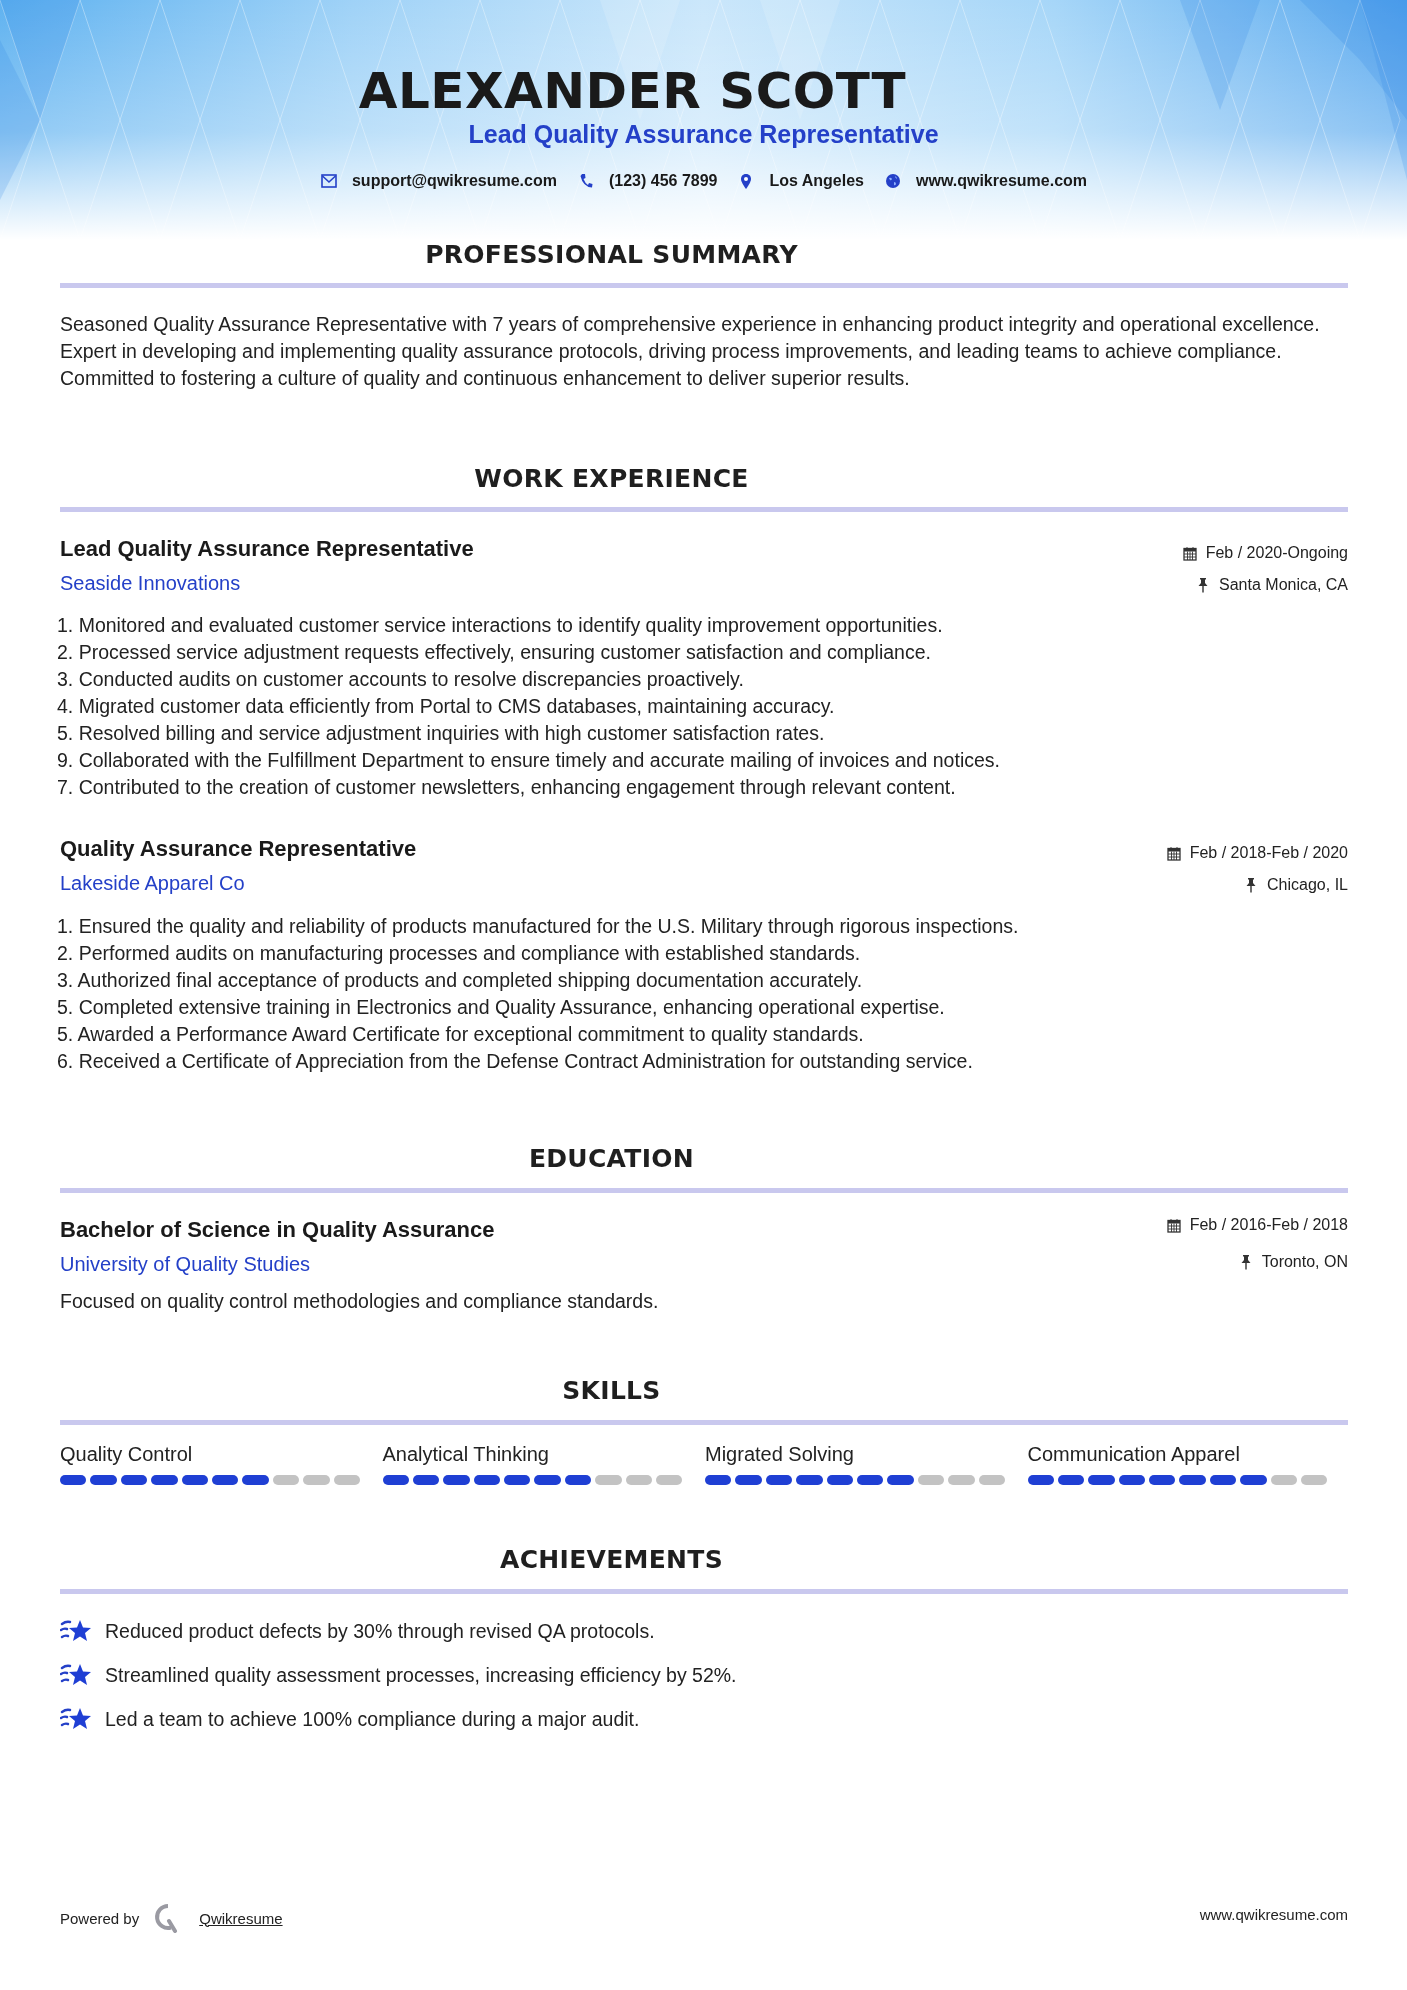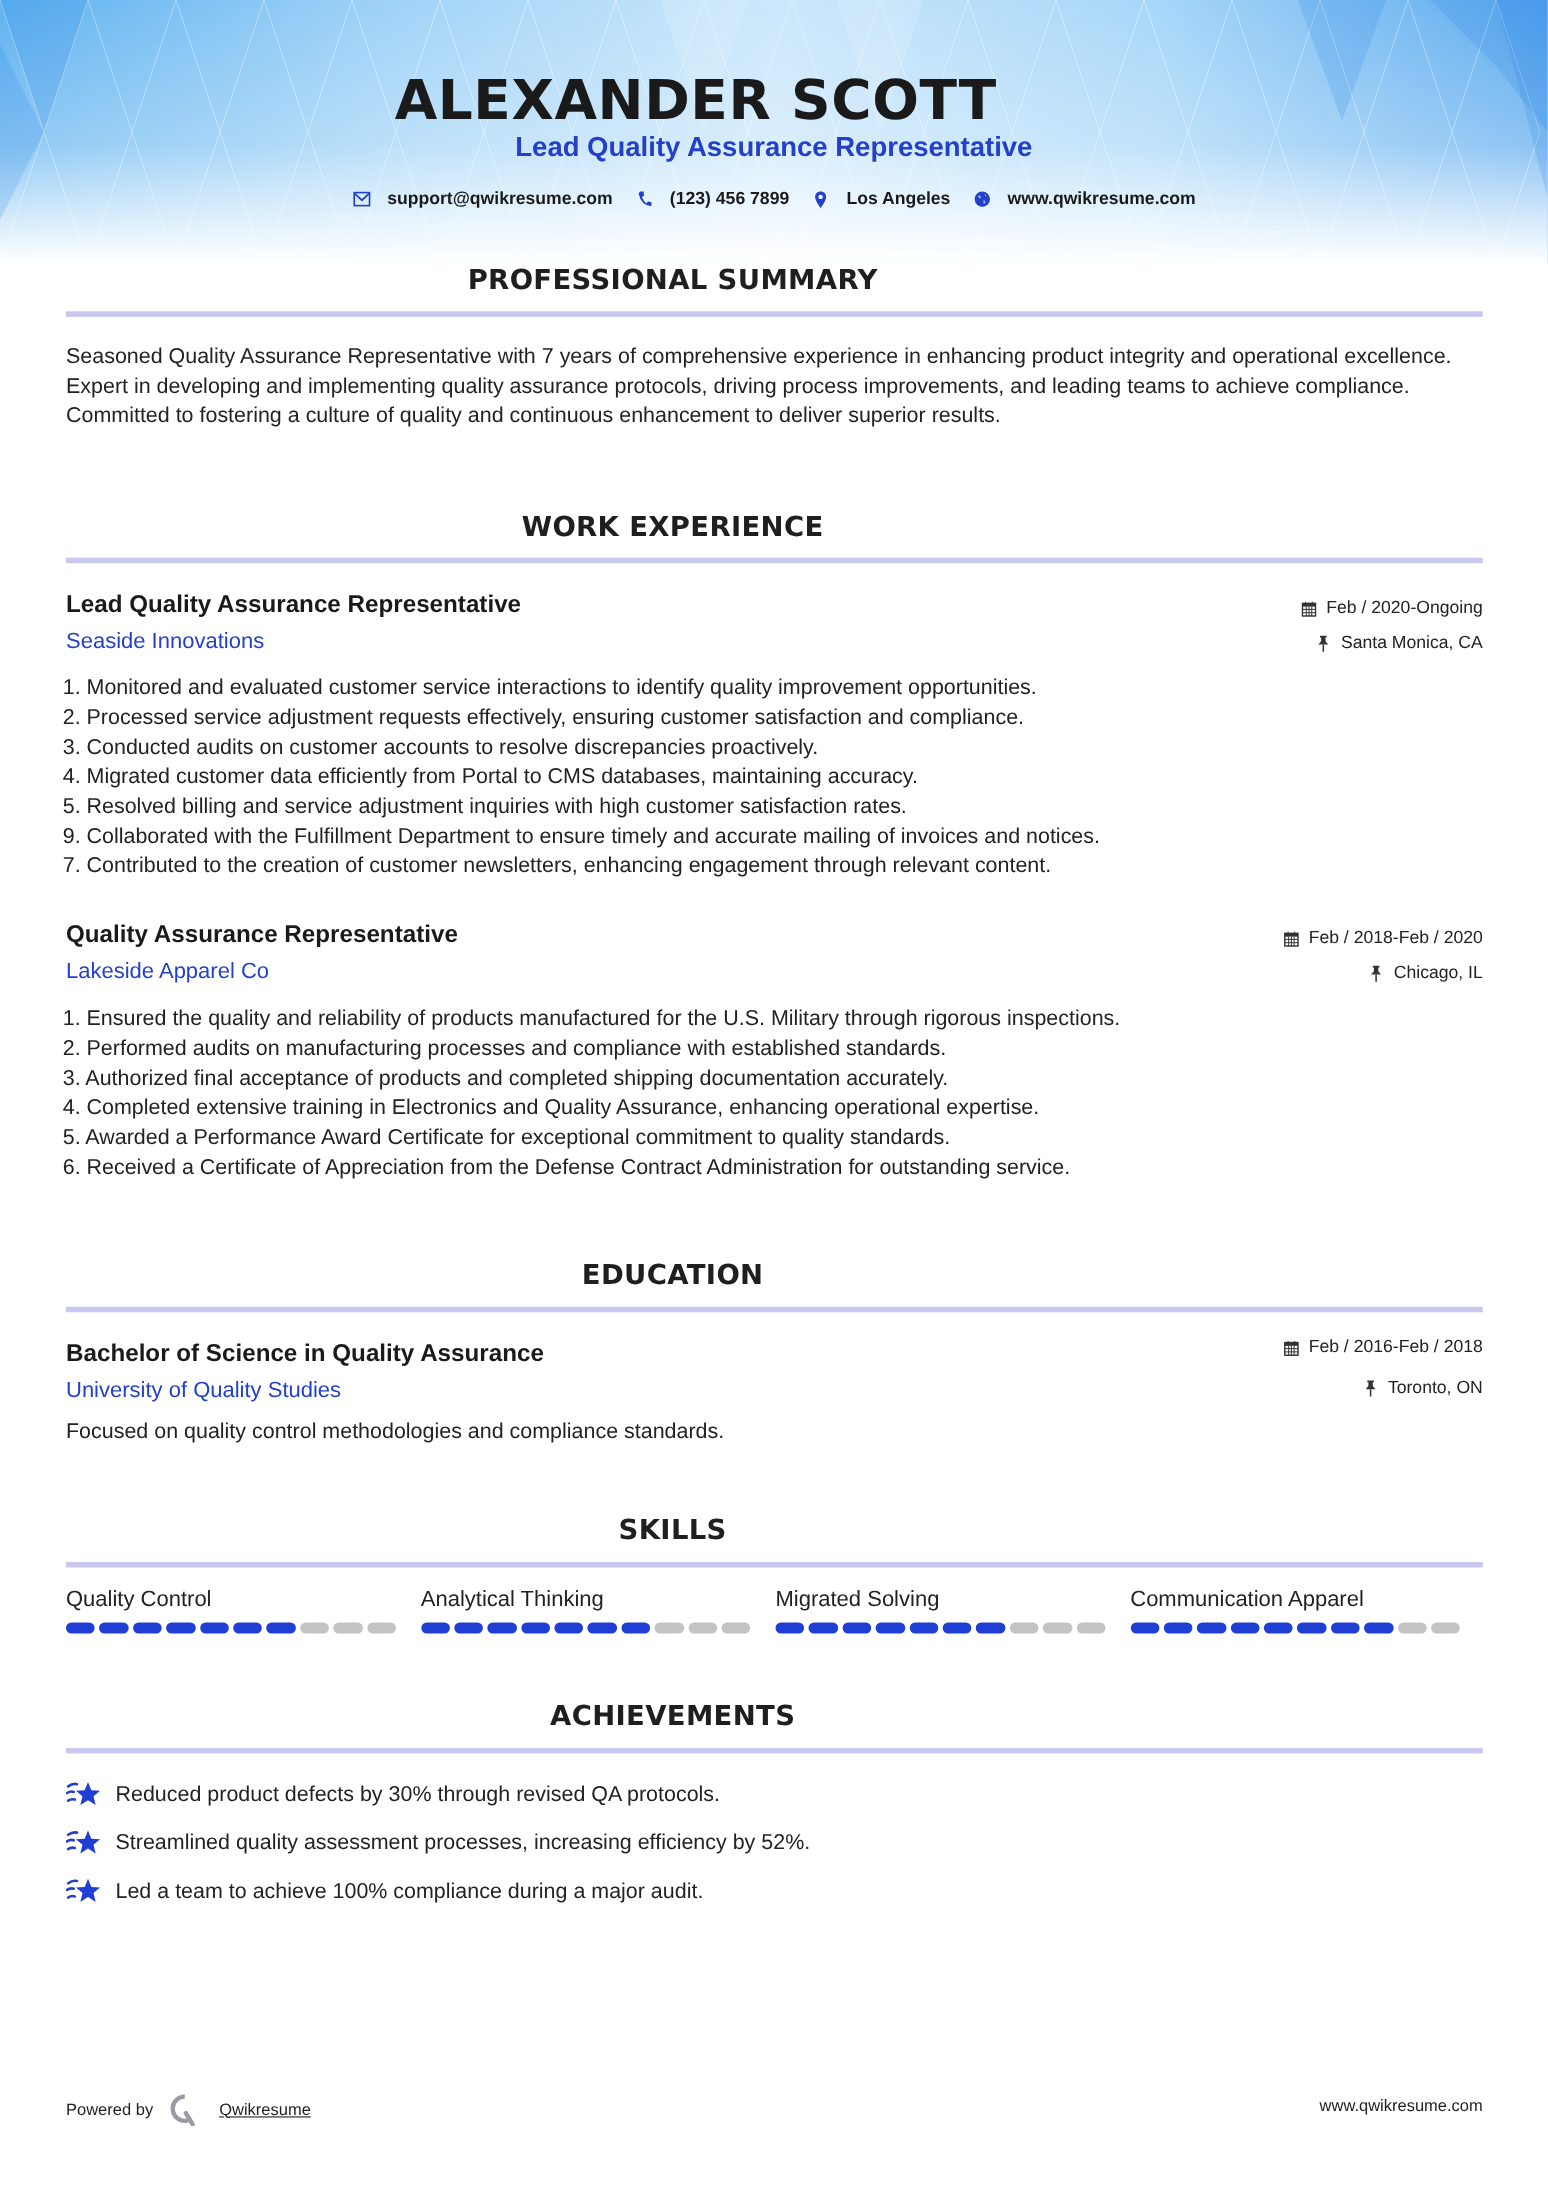--- a/index.html
+++ b/index.html
@@ -181,21 +181,21 @@
         <path d="M3 1 H9 V2.5 H8 V6 L10.5 9 H1.5 L4 6 V2.5 H3 Z" fill="#333"></path>
         <rect x="5.3" y="9" width="1.4" height="6.5" fill="#333"></rect>
       </svg>
   </span>
   <span>Chicago, IL</span>
 </div>
 <ul class="bullets" style="top:913px;">
   <li>1. Ensured the quality and reliability of products manufactured for the U.S. Military through rigorous inspections.</li>
   <li>2. Performed audits on manufacturing processes and compliance with established standards.</li>
   <li>3. Authorized final acceptance of products and completed shipping documentation accurately.</li>
-  <li>4. Completed extensive training in Electronics and Quality Assurance, enhancing operational expertise.</li>
+  <li>5. Completed extensive training in Electronics and Quality Assurance, enhancing operational expertise.</li>
   <li>5. Awarded a Performance Award Certificate for exceptional commitment to quality standards.</li>
   <li>6. Received a Certificate of Appreciation from the Defense Contract Administration for outstanding service.</li>
 </ul>
 
 <div class="section-title" style="top:1144px;">EDUCATION</div>
 <div class="divider" style="top:1188px;"></div>
 <div class="job-title" style="top:1217px;">Bachelor of Science in Quality Assurance</div>
 <div class="meta" style="top:1216px;">
   <span class="ic">
     <svg width="14" height="15" viewBox="0 0 14 15">

